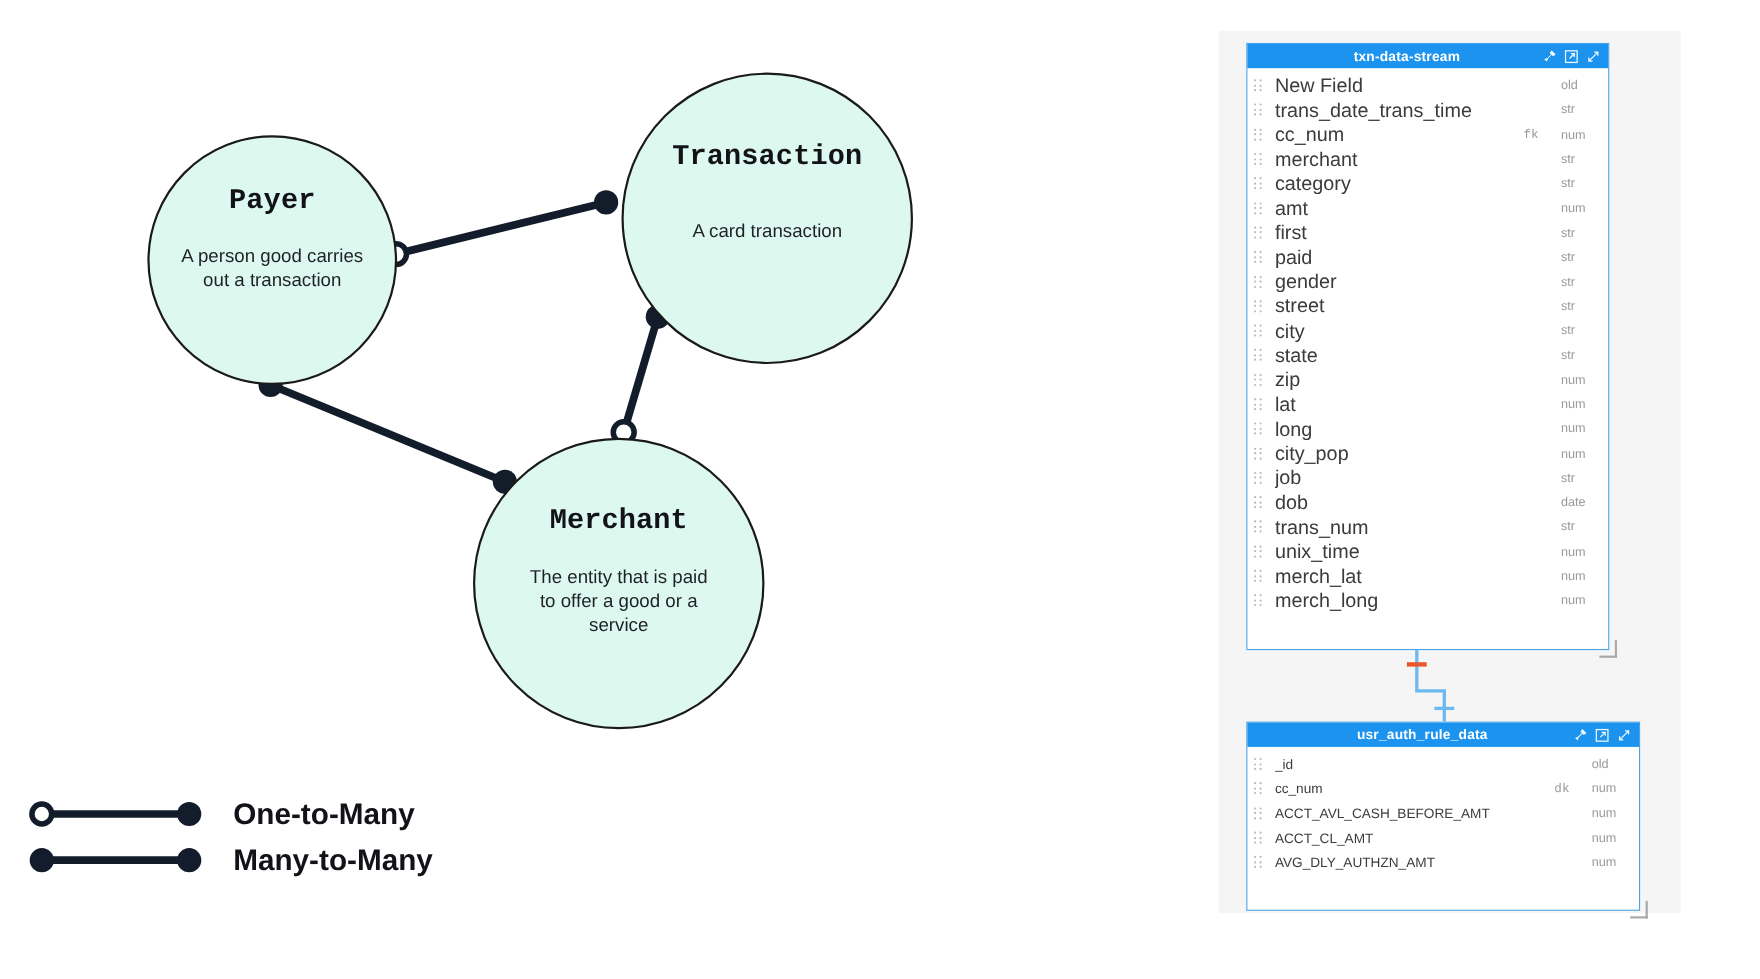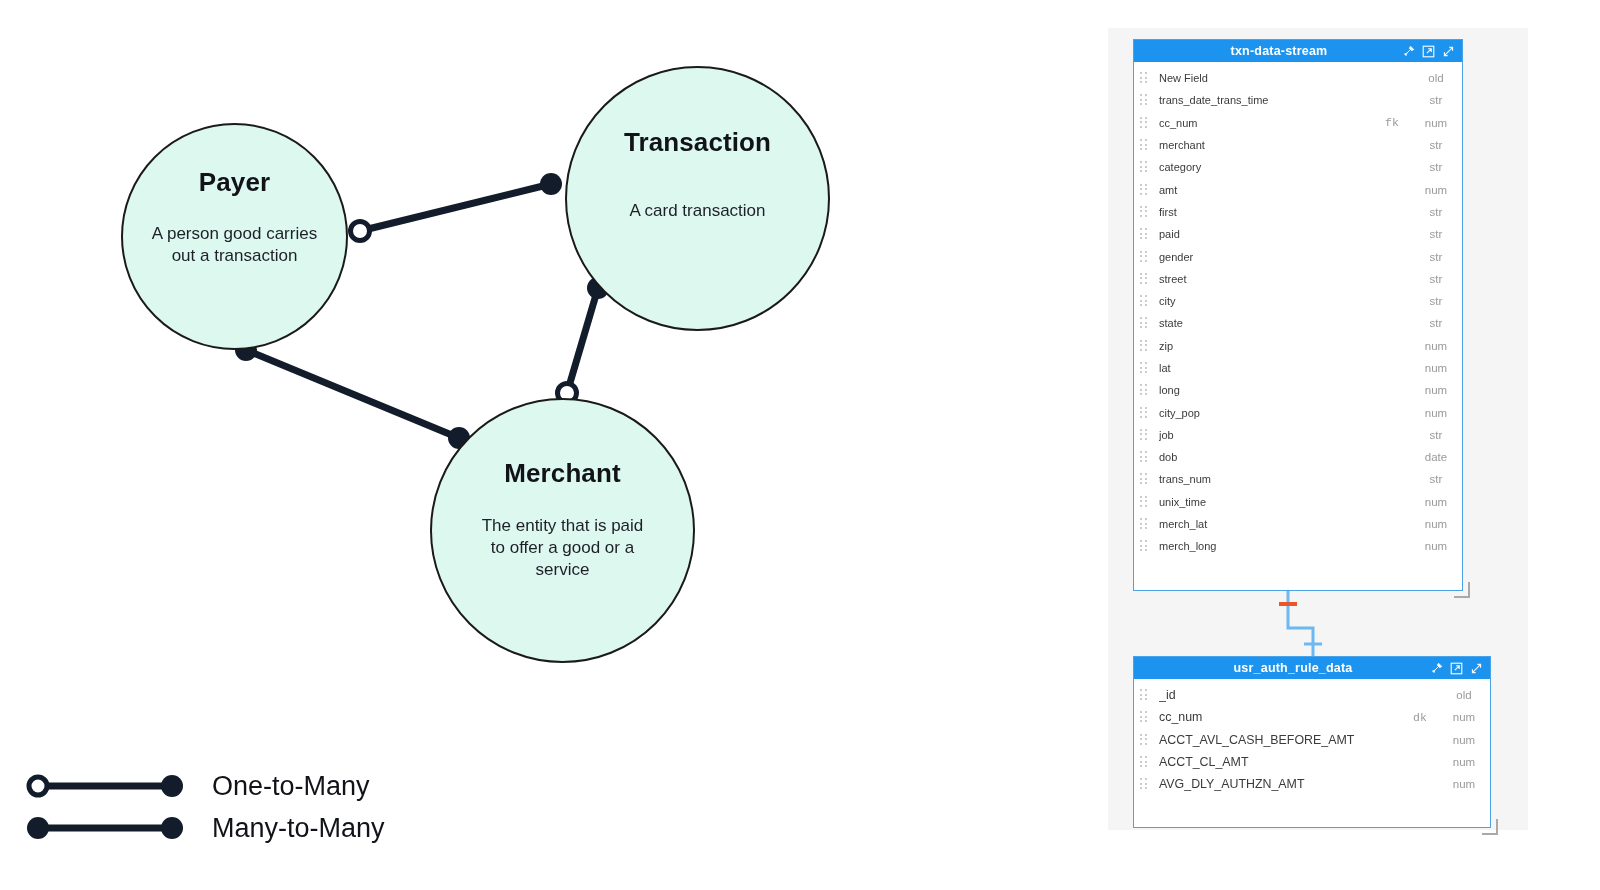--- a/index.html
+++ b/index.html
@@ -33,45 +33,47 @@
     display: flex;
     flex-direction: column;
     align-items: center;
     text-align: center;
     color: #111318;
   }
   .entity-title {
     font-weight: bold;
     color: #111318;
     letter-spacing: .1px;
+    font-family: Liberation Mono, monospace;
   }
   .entity-desc {
     color: #1d2026;
     line-height: 1.28;
   }
 
-  #node-payer { left: 121px; top: 123px; width: 227px; height: 227px; text-align: center; }
+  #node-payer { left: 134px; top: 123px; width: 227px; height: 227px; text-align: center; }
   #node-payer .entity-title { font-size: 26px; margin-top: 42px; }
   #node-payer .entity-desc  { font-size: 17px; margin-top: 25px; width: 170px; }
 
   #node-transaction { left: 565px; top: 66px; width: 265px; height: 265px; }
   #node-transaction .entity-title { font-size: 26px; margin-top: 59px; }
   #node-transaction .entity-desc  { font-size: 17px; margin-top: 42px; width: 160px; }
 
   #node-merchant { left: 430px; top: 398px; width: 265px; height: 265px; }
   #node-merchant .entity-title { font-size: 26px; margin-top: 58px; }
   #node-merchant .entity-desc  { font-size: 17px; margin-top: 26px; width: 175px; }
 
   
   #legend {
     position: absolute;
     left: 20px;
-    top: 762px;
+    top: 716px;
     width: 470px;
     height: 100px;
+    font-weight: bold;
   }
   .legend-row {
     position: absolute;
     display: flex;
     align-items: center;
     height: 40px;
   }
   #legend-row-one-to-many  { top: 4px;  left: 0; }
   #legend-row-many-to-many { top: 46px; left: 0; }
   .legend-swatch { width: 170px; height: 30px; position: relative; }
@@ -164,35 +166,35 @@
     opacity: .6;
   }
   .drag-handle i {
     display: block;
     width: 2px; height: 2px;
     background: #8e8e8e;
     border-radius: 50%;
   }
   .field-name {
     flex: 1;
-    font-size: 11px;
+    font-size: 18px;
     color: #3b3b3b;
     white-space: nowrap;
     overflow: hidden;
   }
   .field-key {
     width: 34px;
     text-align: left;
     font-size: 11.5px;
     color: #9a9a9a;
     font-family: Liberation Mono, monospace;
   }
   .field-type {
     width: 34px;
-    text-align: center;
+    text-align: left;
     font-size: 11.5px;
     color: #9a9a9a;
   }
   #card-usr .field-name { font-size: 12.4px; }
 
   #connector { position: absolute; left: 0; top: 0; }
 </style>
 </head>
 <body>
 

